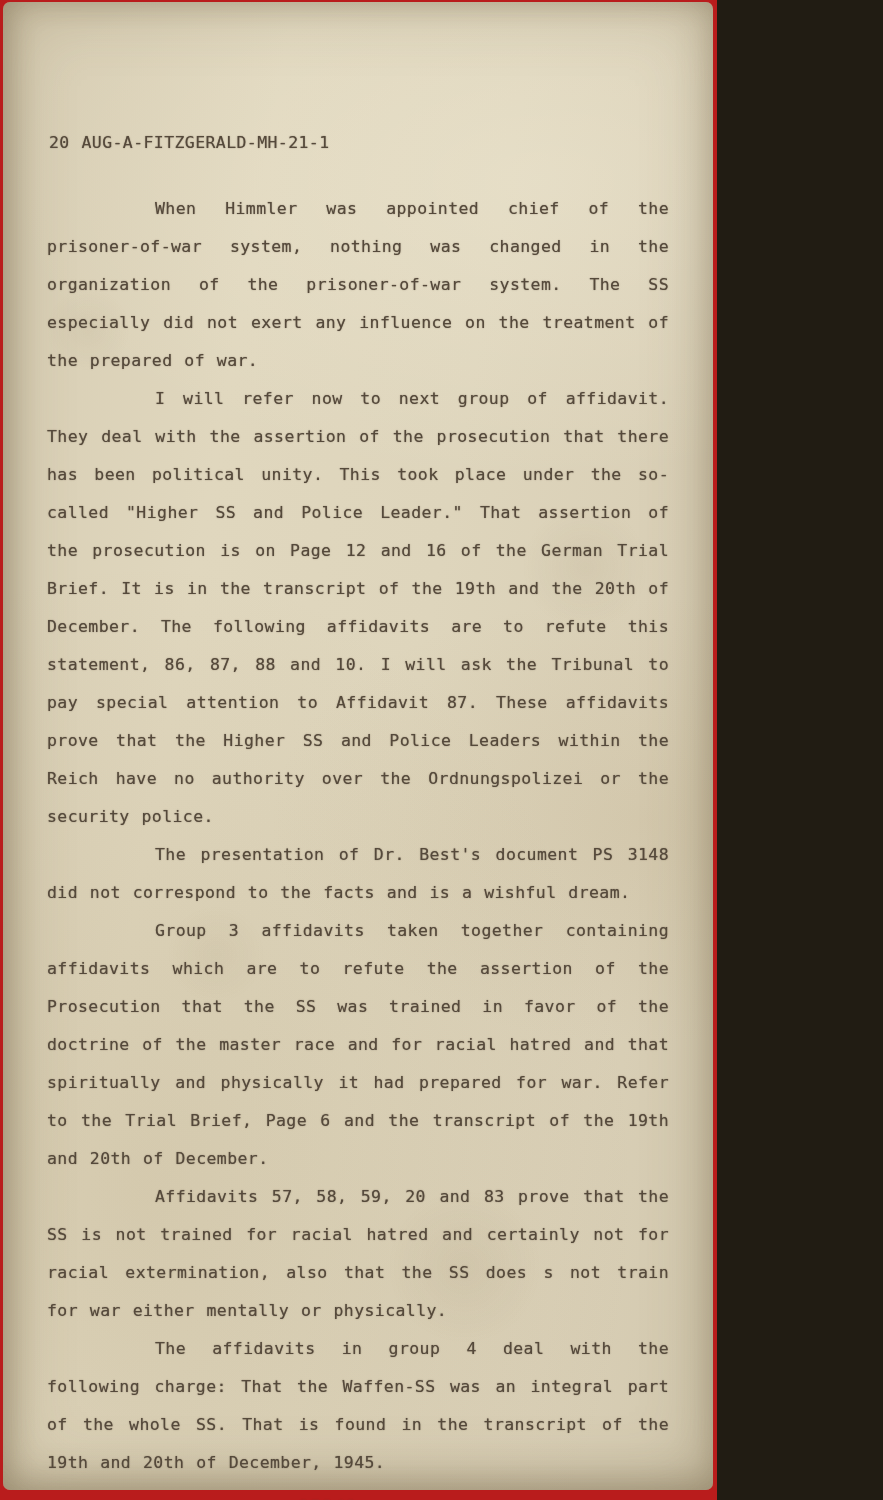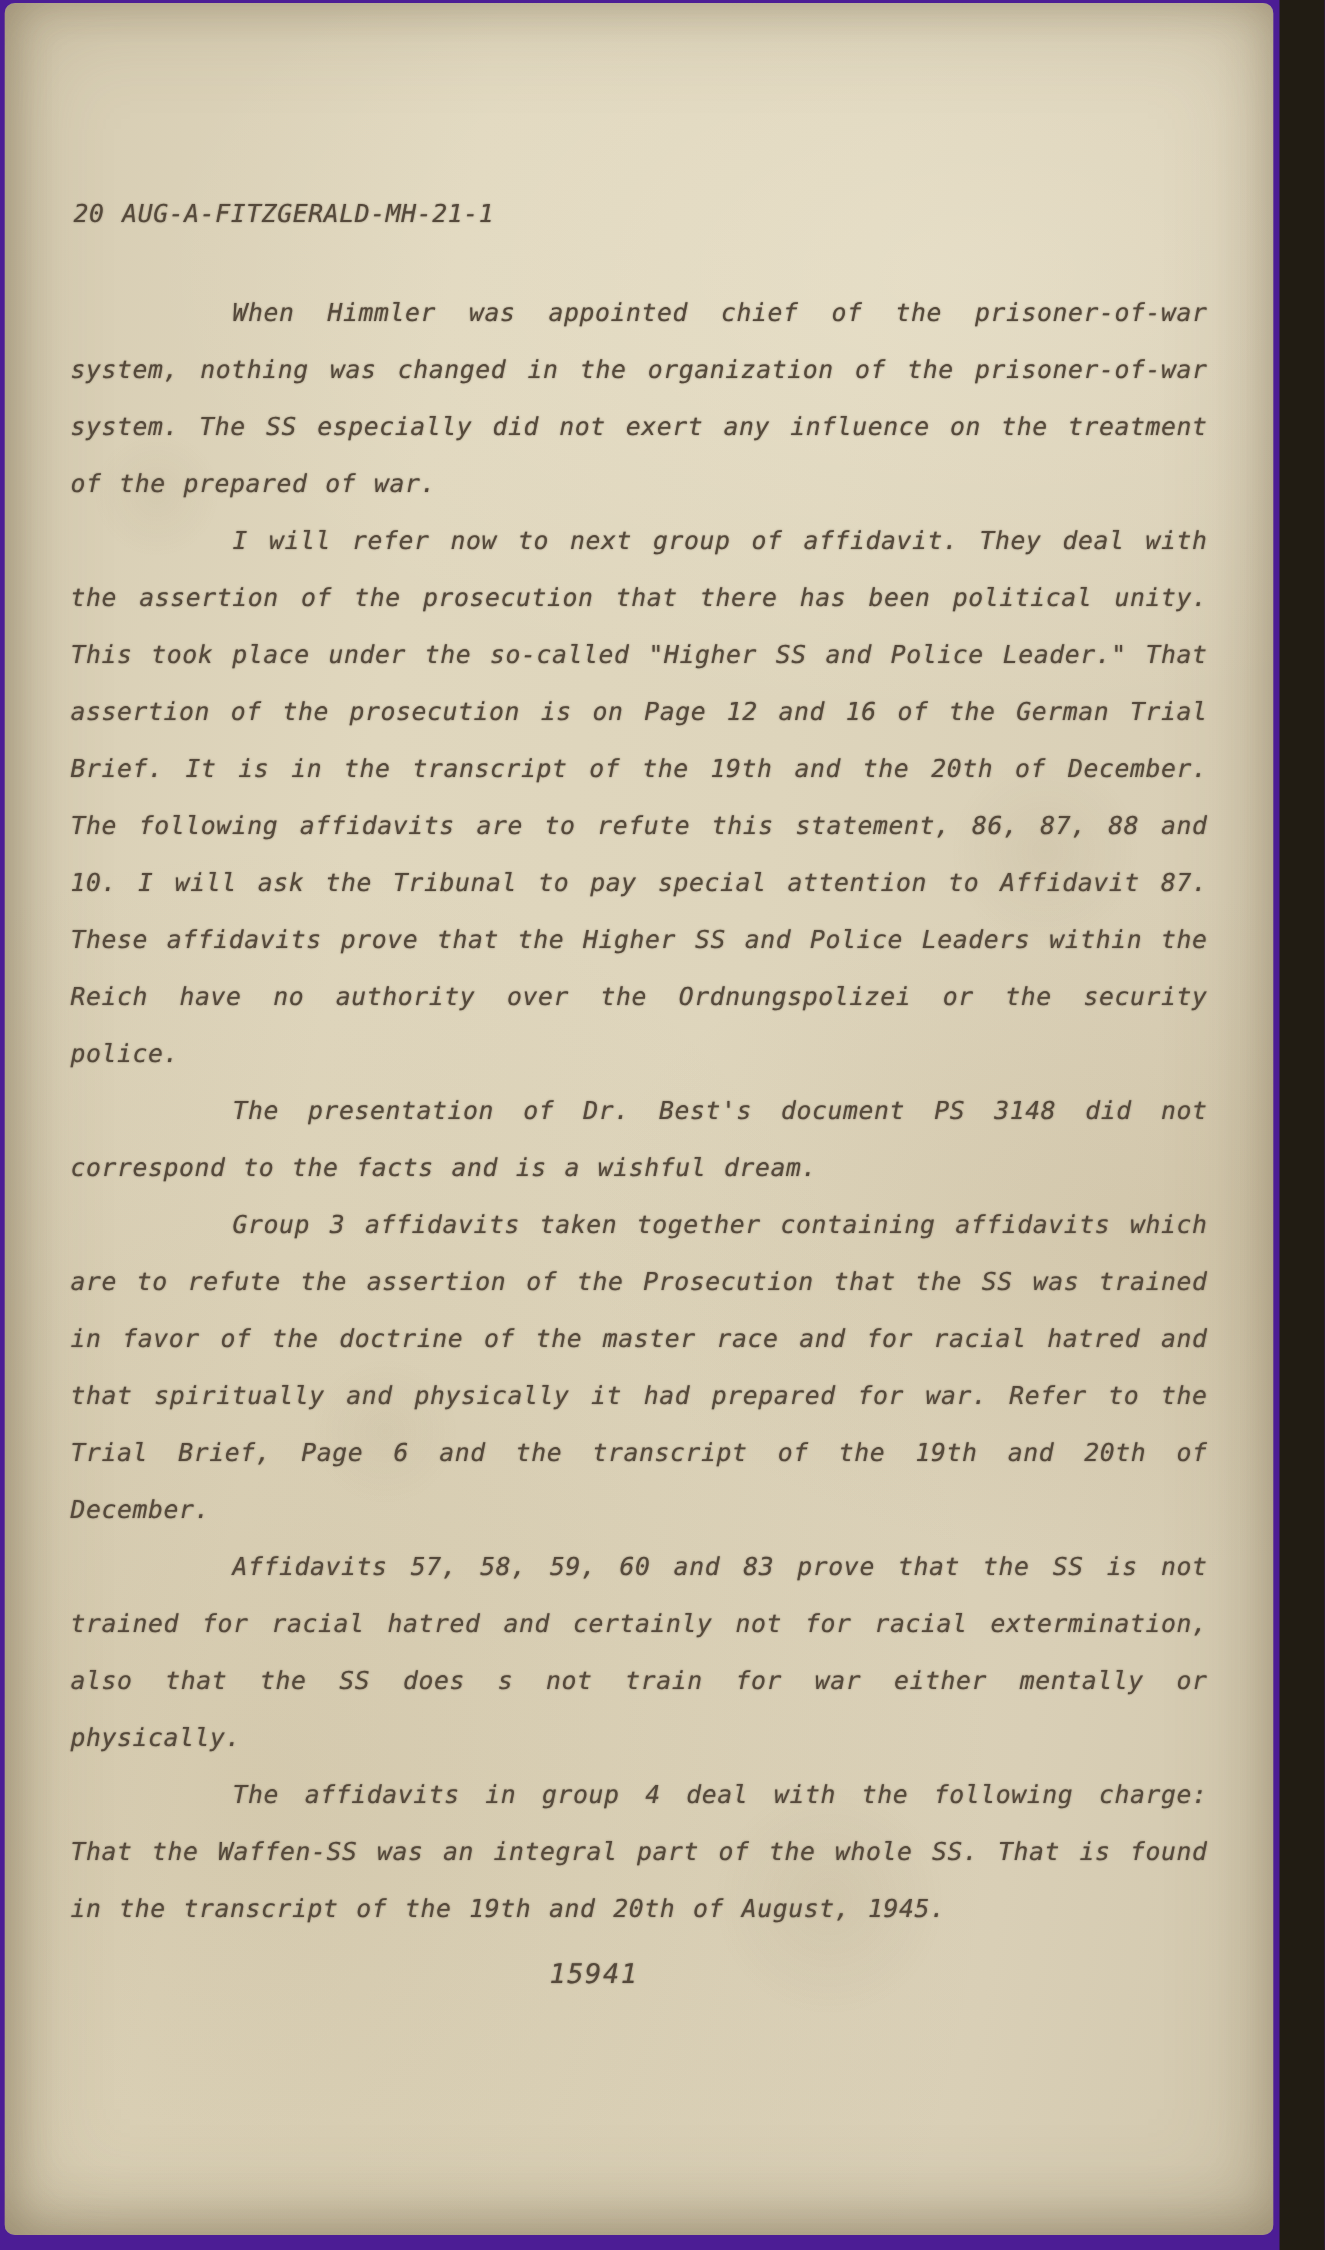--- a/index.html
+++ b/index.html
@@ -2,25 +2,24 @@
 <html><head>
 <meta charset="utf-8">
 <style>
   html, body {
     margin: 0;
     padding: 0;
     background: #211c13;
   }
   .scan-viewport {
     position: relative;
-    width: 853px;
+    width: 717px;
     height: 1500px;
     overflow: hidden;
-    background: #4c1d95;
-    font-style: italic;
+    background: #b91c1c;
   }
   .paper {
     position: absolute;
     top: 2px;
     left: 3px;
     right: 4px;
     bottom: 10px;
     border-radius: 7px;
     background:
       radial-gradient(ellipse 900px 500px at 75% 12%, rgba(255,250,232,0.25), rgba(255,250,232,0) 60%),
@@ -80,19 +79,19 @@
 
 <div class="scan-viewport">
   <div class="paper">
     <div class="content">
       <div class="doc-header">20 AUG-A-FITZGERALD-MH-21-1</div>
       <div class="doc-body">
         <p>When Himmler was appointed chief of the prisoner-of-war system, nothing was changed in the organization of the prisoner-of-war system. The SS especially did not exert any influence on the treatment of the prepared of war.</p>
         <p>I will refer now to next group of affidavit. They deal with the assertion of the prosecution that there has been political unity.  This took place under the so-called "Higher SS and Police Leader." That assertion of the prosecution is on Page 12 and 16 of the German Trial Brief. It is in the transcript of the 19th and the 20th of December. The following affidavits are to refute this statement, 86, 87, 88 and 10. I will ask the Tribunal to pay special attention to Affidavit 87. These affidavits prove that the Higher SS and Police Leaders within the Reich have no authority over the Ordnungspolizei or the security police.</p>
         <p>The presentation of Dr. Best's document PS 3148 did not correspond to the facts and is a wishful dream.</p>
         <p>Group 3 affidavits taken together containing affidavits which are to refute the assertion of the Prosecution that the SS was trained in favor of the doctrine of the master race and for racial hatred and that spiritually and physically it had prepared for war. Refer to the Trial Brief, Page 6 and the transcript of the 19th and 20th of December.</p>
-        <p>Affidavits 57, 58, 59, 60 and 83 prove that the SS is not trained for racial hatred and certainly not for racial extermination, also that the SS does s not train for war either mentally  or physically.</p>
-        <p>The affidavits in group 4 deal with the following charge: That the Waffen-SS was an integral part of the whole SS. That is found in the transcript of the 19th and 20th of August, 1945.</p>
+        <p>Affidavits 57, 58, 59, 20 and 83 prove that the SS is not trained for racial hatred and certainly not for racial extermination, also that the SS does s not train for war either mentally  or physically.</p>
+        <p>The affidavits in group 4 deal with the following charge: That the Waffen-SS was an integral part of the whole SS. That is found in the transcript of the 19th and 20th of December, 1945.</p>
       </div>
       <div class="page-number">15941</div>
     </div>
   </div>
 </div>
 
 </body></html>

